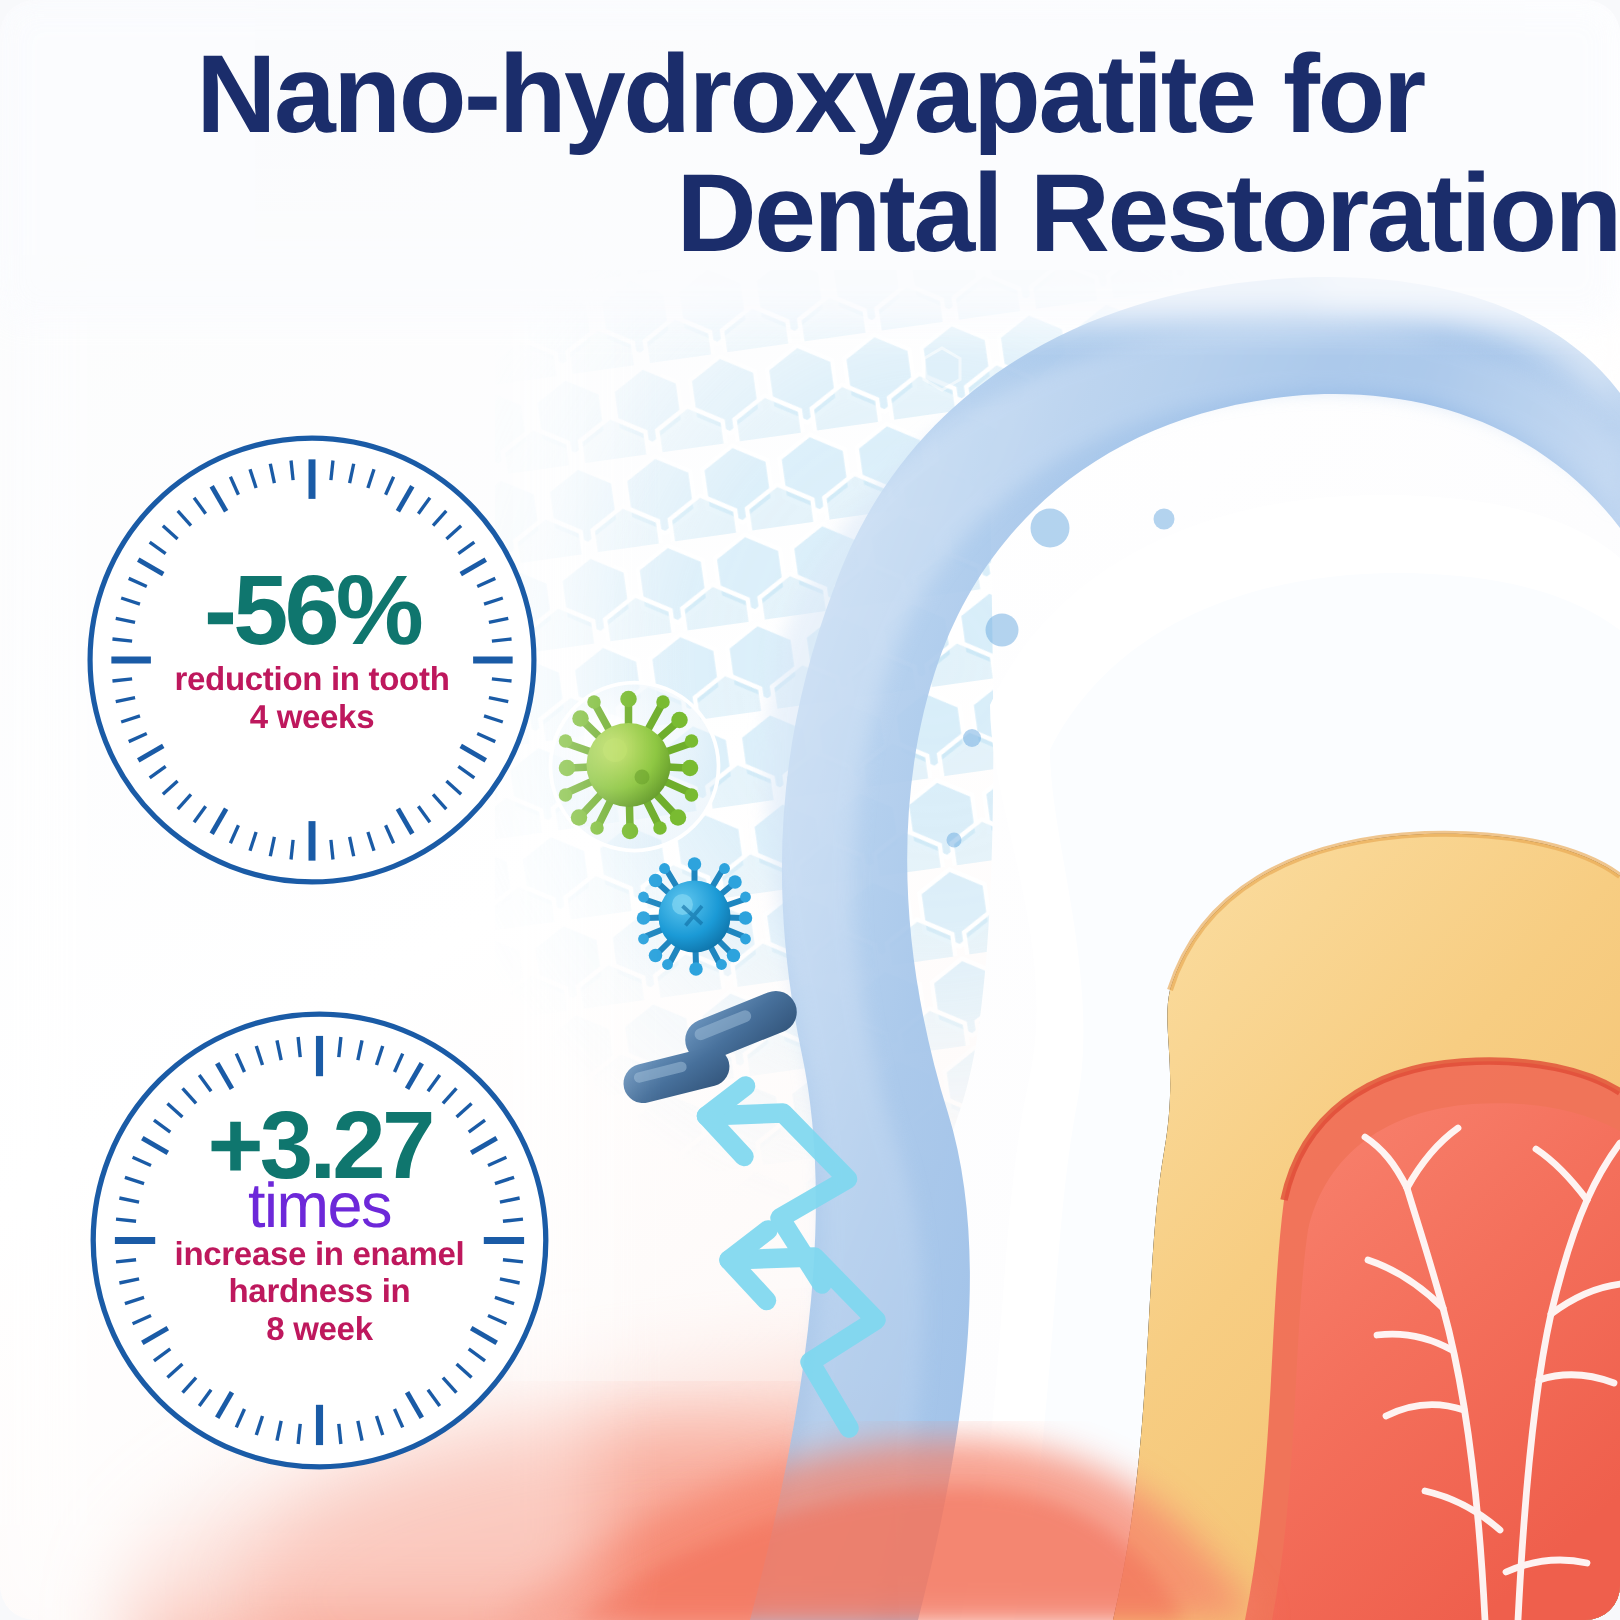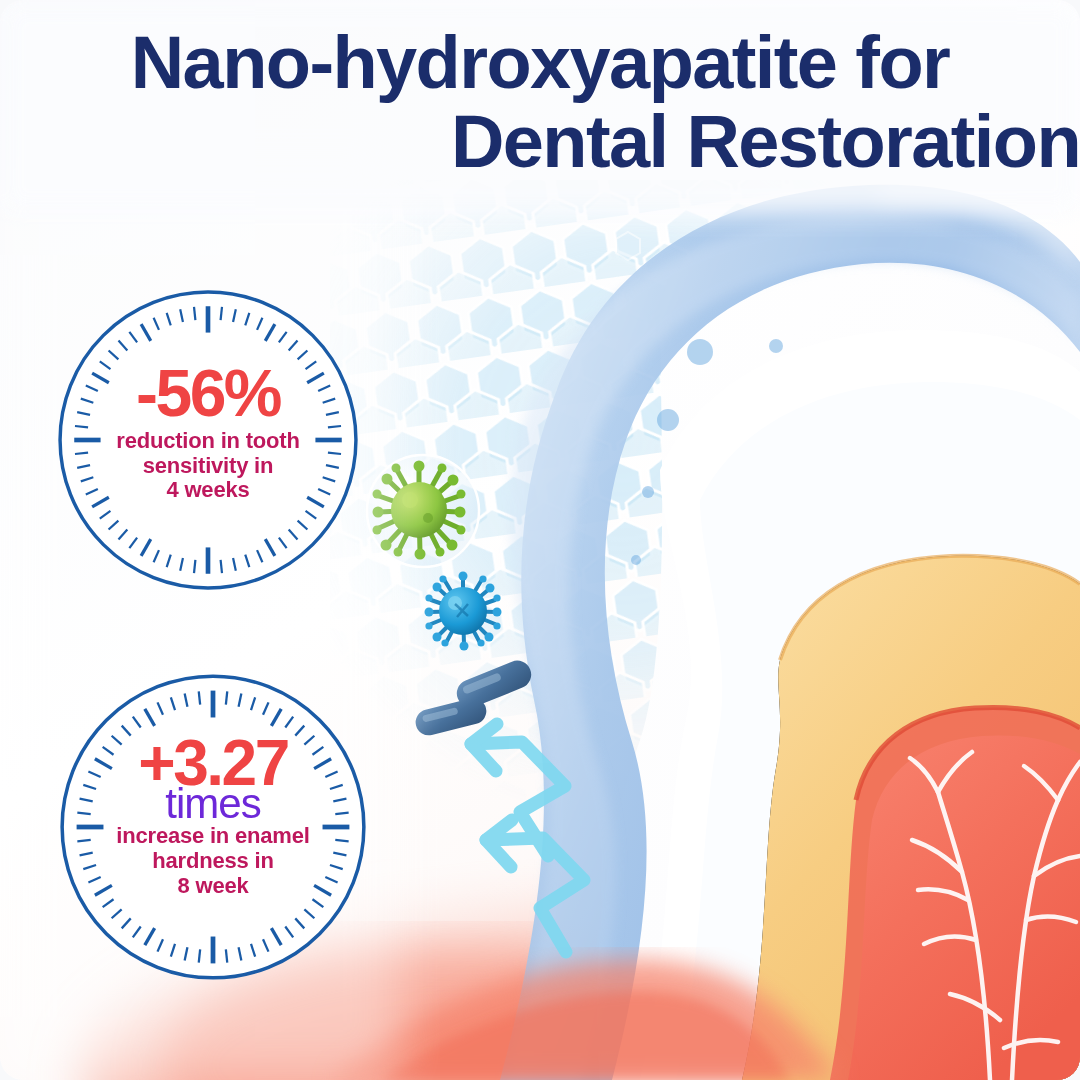--- a/index.html
+++ b/index.html
@@ -35,21 +35,21 @@
     position:absolute;z-index:45;
     border-radius:50%;
     display:flex;flex-direction:column;
     align-items:center;justify-content:center;
     text-align:center;
   }
   .badge .ring{position:absolute;inset:0;}
   .badge-inner{position:relative;z-index:2;width:80%;}
   .stat-num{
     display:block;
-    color:#ef4444;
+    color:#0f766e;
     font-weight:bold;
     letter-spacing:-2.5px;
     line-height:0.92;
     font-family:"Liberation Sans", sans-serif;
   }
   .stat-unit{
     display:block;color:#6d28d9;font-weight:normal;
     line-height:0.9;letter-spacing:-1px;
     margin-top:-8px;
   }
@@ -460,21 +460,20 @@
           <line x1="84.00" y1="35.68" x2="93.50" y2="52.14" stroke-width="3.2"></line>
           <line x1="96.31" y1="29.41" x2="101.60" y2="41.29" stroke-width="2.2"></line>
           <line x1="109.21" y1="24.46" x2="113.23" y2="36.82" stroke-width="2.2"></line>
           <line x1="122.56" y1="20.88" x2="125.26" y2="33.60" stroke-width="2.2"></line>
           <line x1="136.20" y1="18.72" x2="137.56" y2="31.65" stroke-width="2.2"></line>
         </g>
     </svg>
     <div class="badge-inner">
       <span class="stat-num">-56%</span>
       <span class="stat-label">reduction in tooth</span>
-      <span class="stat-label" style="margin-top:0">sensitivity in</span>
       <span class="stat-label" style="margin-top:0">4 weeks</span>
     </div>
   </div>
 
   <div class="badge" id="badge2">
     <svg class="ring" viewBox="0 0 300 300">
       <circle cx="150" cy="150" r="146" fill="#ffffff" stroke="#1a5ba6" stroke-width="3.4"></circle>
       <g class="ticks" stroke="#1a5ba6" stroke-linecap="butt">
           <line x1="150.00" y1="18.00" x2="150.00" y2="44.00" stroke-width="4.6"></line>
           <line x1="163.80" y1="18.72" x2="162.44" y2="31.65" stroke-width="2.2"></line>

